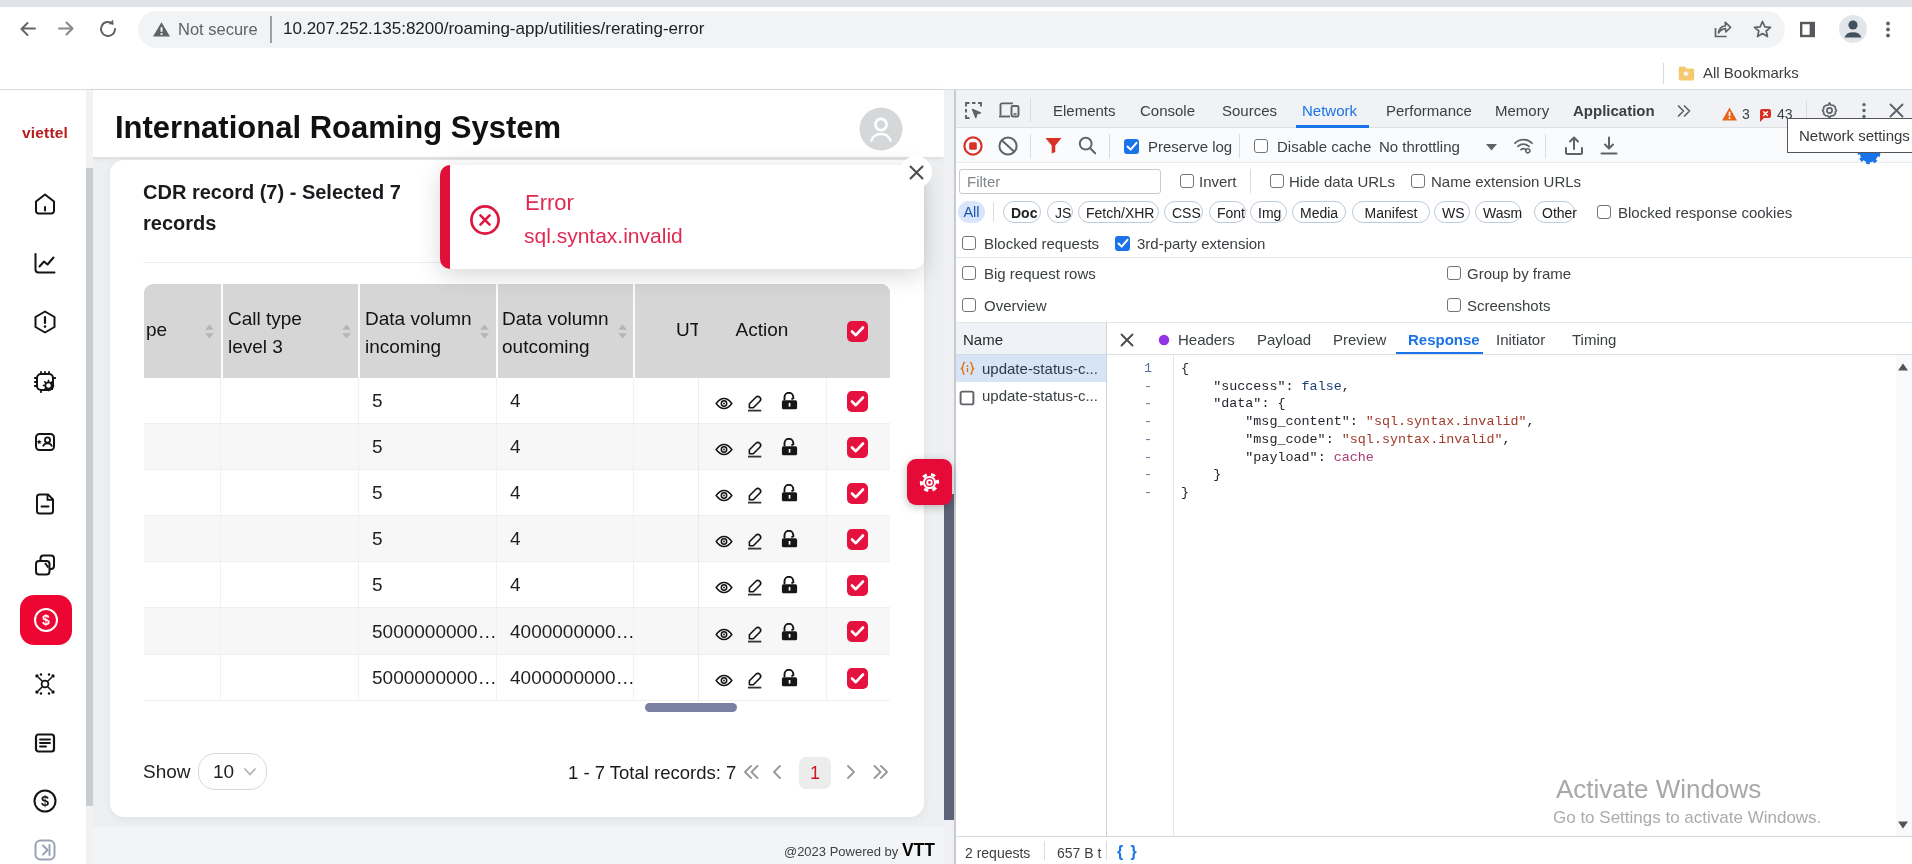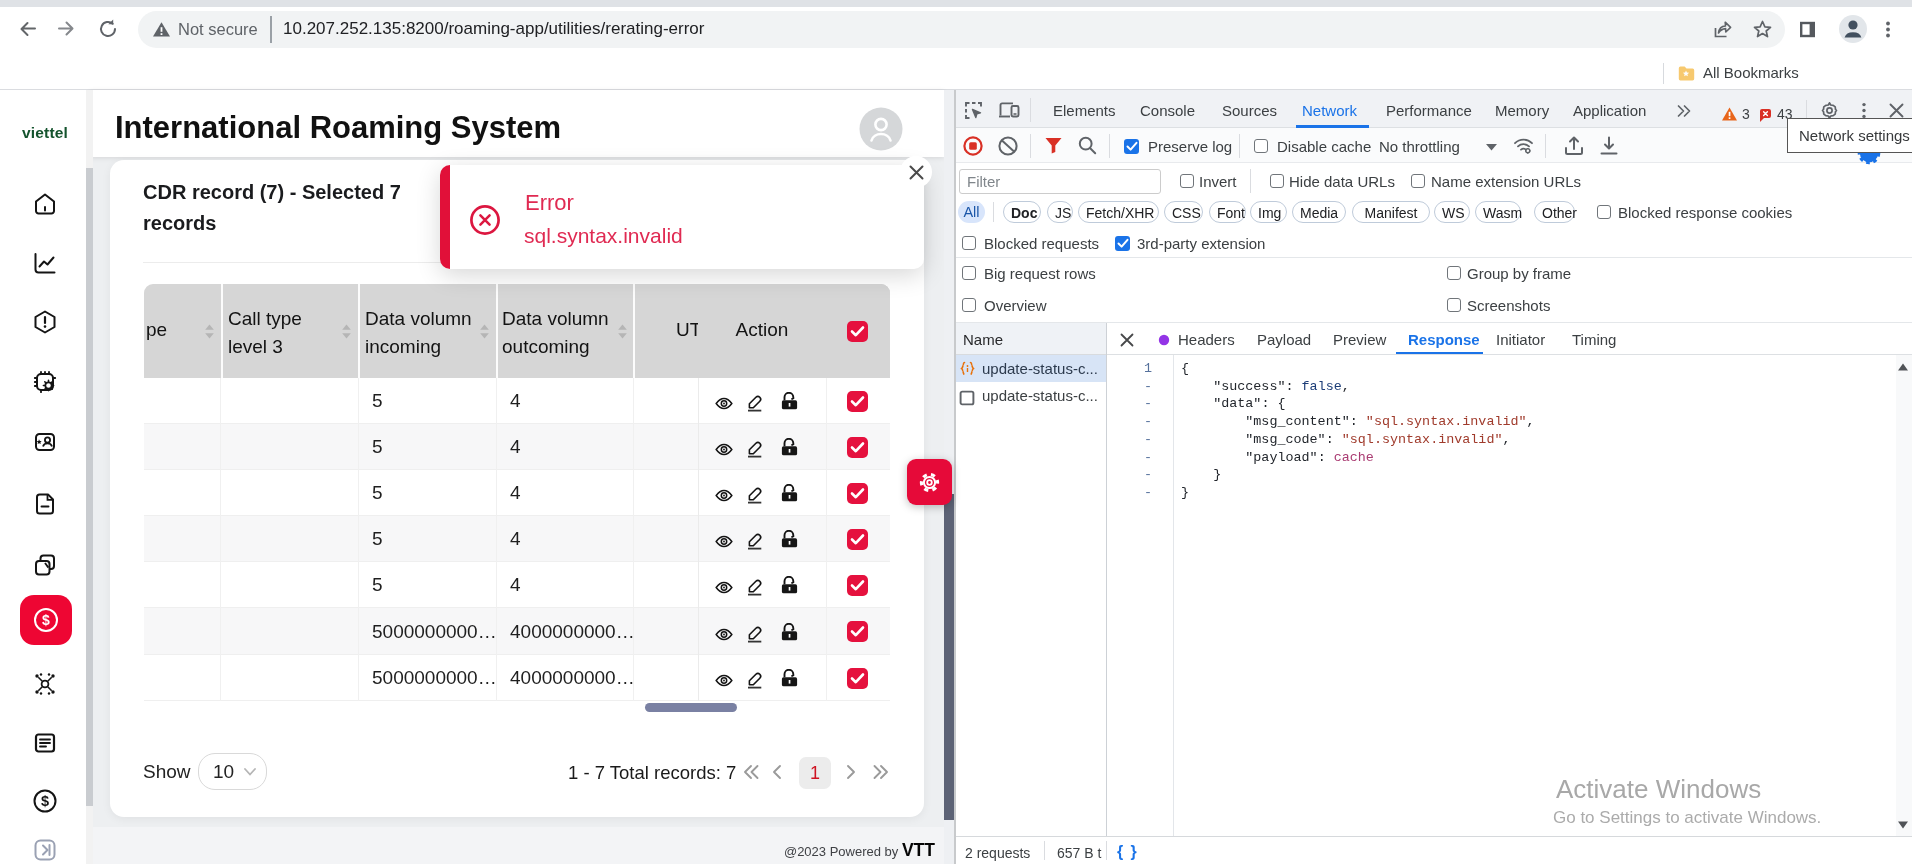--- a/index.html
+++ b/index.html
@@ -88,21 +88,21 @@
 <div class="abs" style="left:115px;top:110px;font-size:31px;font-weight:800;color:#111;letter-spacing:0px;">International Roaming System</div>
 <svg class="abs" style="left:859px;top:107px;" width="44" height="44" viewBox="0 0 44 44">
   <circle cx="22" cy="22" r="21.5" fill="#d5d7d9"></circle>
   <circle cx="22" cy="17.5" r="5.6" fill="none" stroke="#fff" stroke-width="2.6"></circle>
   <path d="M12.5 33.5 a9.8 8.6 0 0 1 19 0" fill="none" stroke="#fff" stroke-width="2.6" stroke-linecap="round"></path>
 </svg>
 
 <div class="abs" style="left:0;top:90px;width:90px;height:774px;background:#fff;"></div>
 <div class="abs" style="left:86px;top:90px;width:7px;height:774px;background:#f2f2f2;"></div>
 <div class="abs" style="left:86px;top:168px;width:7px;height:638px;background:#c9ccd0;"></div>
-<div class="abs" style="left:0;top:124px;width:90px;text-align:center;font-size:15.5px;font-weight:bold;color:#14532d;letter-spacing:0.2px;">viettel</div>
+<div class="abs" style="left:0;top:124px;width:90px;text-align:center;font-size:15.5px;font-weight:bold;color:#b91c1c;letter-spacing:0.2px;">viettel</div>
 
 <svg class="sic" style="top:190px;" width="28" height="28" viewBox="0 0 28 28">
   <path d="M5 11.5 L14 4.5 L23 11.5 V21 a2.5 2.5 0 0 1 -2.5 2.5 h-13 A2.5 2.5 0 0 1 5 21 Z" fill="none" stroke="#141414" stroke-width="2" stroke-linejoin="round"></path>
   <path d="M14 17 v3.5" stroke="#141414" stroke-width="2" stroke-linecap="round"></path>
 </svg>
 <svg class="sic" style="top:249px;" width="28" height="28" viewBox="0 0 28 28">
   <path d="M4.5 5 V20.5 a3 3 0 0 0 3 3 H23.5" fill="none" stroke="#141414" stroke-width="2" stroke-linecap="round"></path>
   <path d="M8.5 17.5 L13 12.5 L16.5 15.5 L22.5 8.5" fill="none" stroke="#141414" stroke-width="2" stroke-linecap="round" stroke-linejoin="round"></path>
 </svg>
 <svg class="sic" style="top:308px;" width="28" height="28" viewBox="0 0 28 28">
@@ -431,21 +431,21 @@
   <path d="M15.5 14 h3" stroke="#5f6368" stroke-width="1.6"></path>
 </svg>
 <div class="abs" style="left:1030px;top:98px;width:1px;height:24px;background:#dadce0;"></div>
 <div class="dtxt" style="left:1053px;top:102px;">Elements</div>
 <div class="dtxt" style="left:1140px;top:102px;">Console</div>
 <div class="dtxt" style="left:1222px;top:102px;">Sources</div>
 <div class="dtxt" style="left:1302px;top:102px;color:#1a73e8;">Network</div>
 <div class="abs" style="left:1296px;top:125px;width:73px;height:3px;background:#1a73e8;"></div>
 <div class="dtxt" style="left:1386px;top:102px;">Performance</div>
 <div class="dtxt" style="left:1495px;top:102px;">Memory</div>
-<div class="dtxt" style="left:1573px;top:102px;">Application</div>
+<div class="dtxt" style="left:1573px;top:102px;font-weight:bold;">Application</div>
 <svg class="abs" style="left:1676px;top:104px;" width="16" height="14" viewBox="0 0 16 14">
       <path d="M2.5 2 L7.5 7 L2.5 12 M8.5 2 L13.5 7 L8.5 12" fill="none" stroke="#5f6368" stroke-width="1.7" stroke-linecap="round" stroke-linejoin="round"></path>
     </svg>
 <svg class="abs" style="left:1721px;top:106px;" width="17" height="16" viewBox="0 0 17 16">
       <path d="M8.5 1.5 L16 14.5 H1 Z" fill="#e8651a"></path>
       <rect x="7.7" y="5.8" width="1.7" height="4.4" fill="#fff"></rect>
       <rect x="7.7" y="11.3" width="1.7" height="1.7" fill="#fff"></rect>
     </svg>
 <div class="dtxt" style="left:1742px;top:106px;font-size:14px;">3</div>
 <svg class="abs" style="left:1759px;top:108px;" width="13" height="15" viewBox="0 0 13 15">

